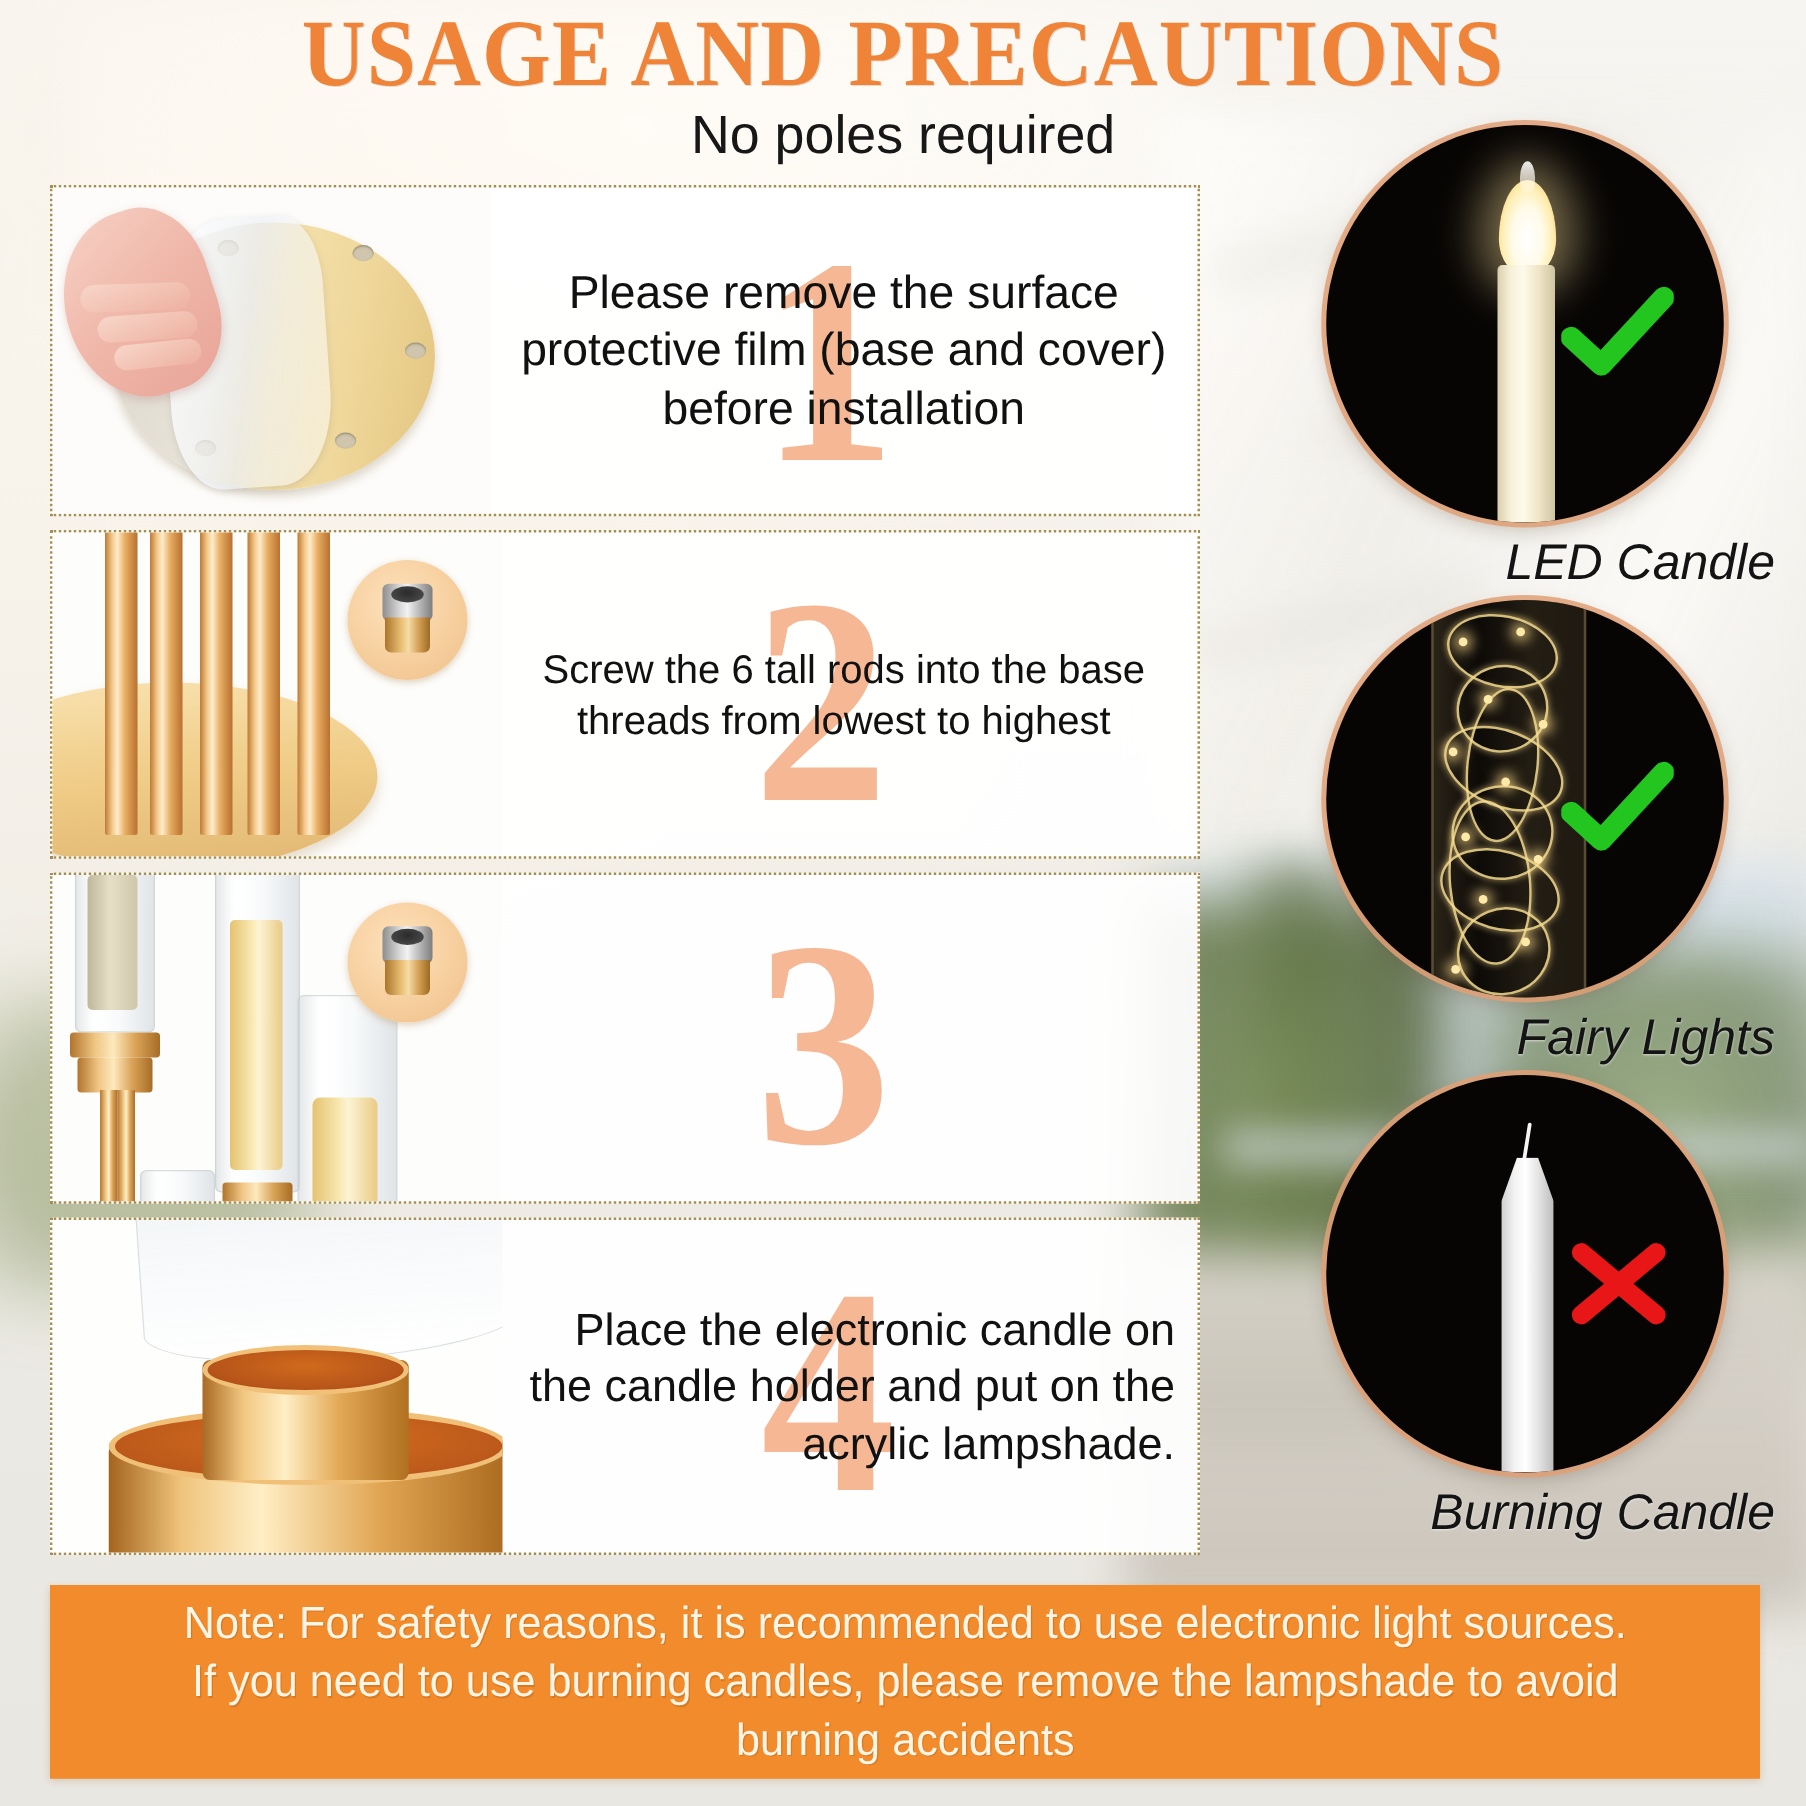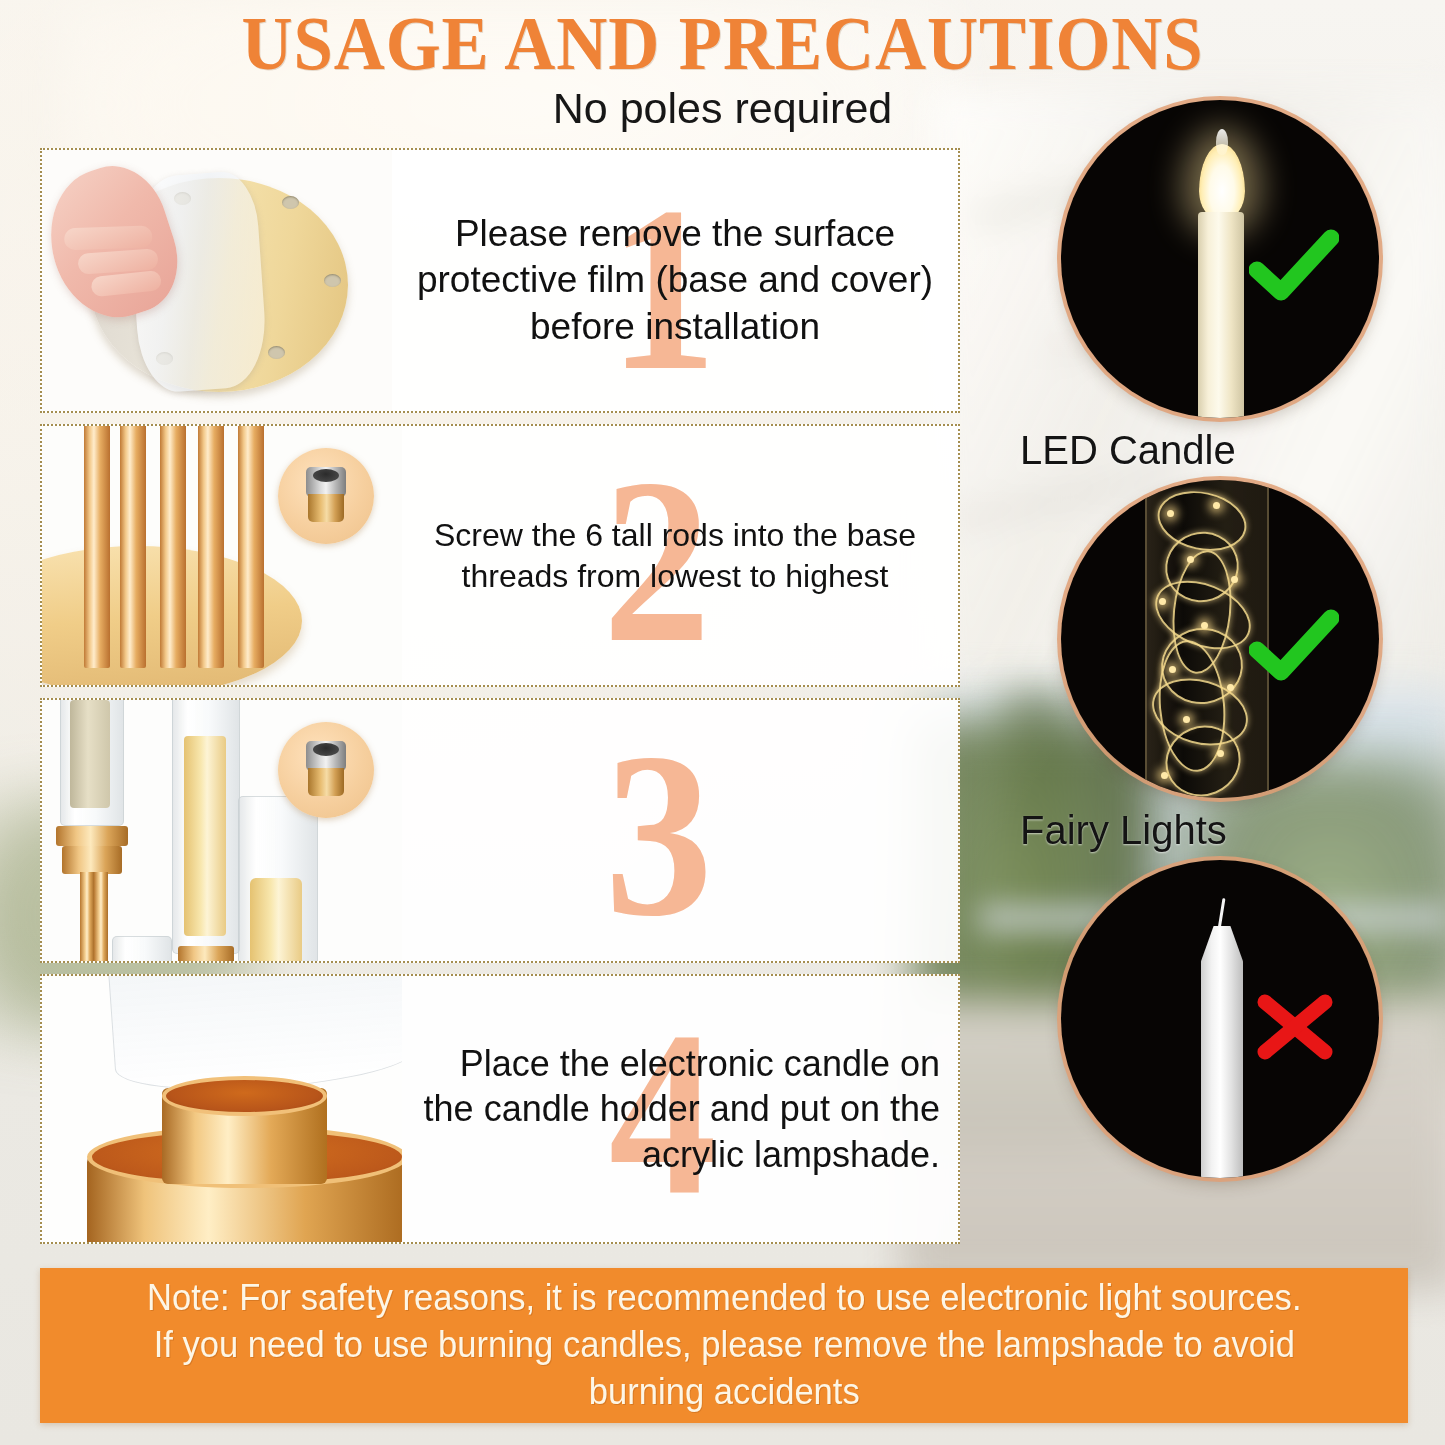--- a/index.html
+++ b/index.html
@@ -248,21 +248,21 @@
     background:linear-gradient(90deg,#a4641f 0%,#efc37b 18%,#ffeec5 38%,#e0a552 68%,#ab6a1f 100%);
   }
   .p4-plate-top{
     position:absolute;left:45px;top:150px;width:320px;height:62px;border-radius:50%;
     background:radial-gradient(ellipse at 50% 40%,#d4701f 0%,#bd591b 70%,#a04a15 100%);
     border:5px solid #f0c078;box-sizing:border-box;
   }
 
   
   .right{position:absolute;left:1020px;top:100px;width:400px;}
-  .rcell{position:relative;width:400px;text-align:left;}
+  .rcell{position:relative;width:400px;text-align:right;font-style:italic;}
   .circ{
     position:relative;width:318px;height:318px;border-radius:50%;
     margin:0 auto;
     background:#070504;
     box-shadow:0 0 0 4px rgba(224,160,118,.85),0 6px 16px rgba(80,60,40,.28);
     overflow:hidden;
   }
   .rlabel{
     font-size:40px;color:#141414;margin-top:10px;line-height:1.1;
     text-shadow:0 1px 2px rgba(255,255,255,.6);
@@ -500,20 +500,21 @@
 
     <div class="rcell" style="margin-top:8px;">
       <div class="circ">
         <div class="bc-wick"></div>
         <div class="bc-body"></div>
         <svg class="mark" viewBox="0 0 90 76">
           <line class="cross" x1="16" y1="14" x2="76" y2="64"></line>
           <line class="cross" x1="76" y1="14" x2="16" y2="64"></line>
         </svg>
       </div>
+      <div class="rlabel">Burning Candle</div>
     </div>
 
   </div>
 
   <div class="note">
     <p>
       <span>Note: For safety reasons, it is recommended to use electronic light sources.</span><br>
       <span>If you need to use burning candles, please remove the lampshade to avoid</span><br>
       <span>burning accidents</span>
     </p>

